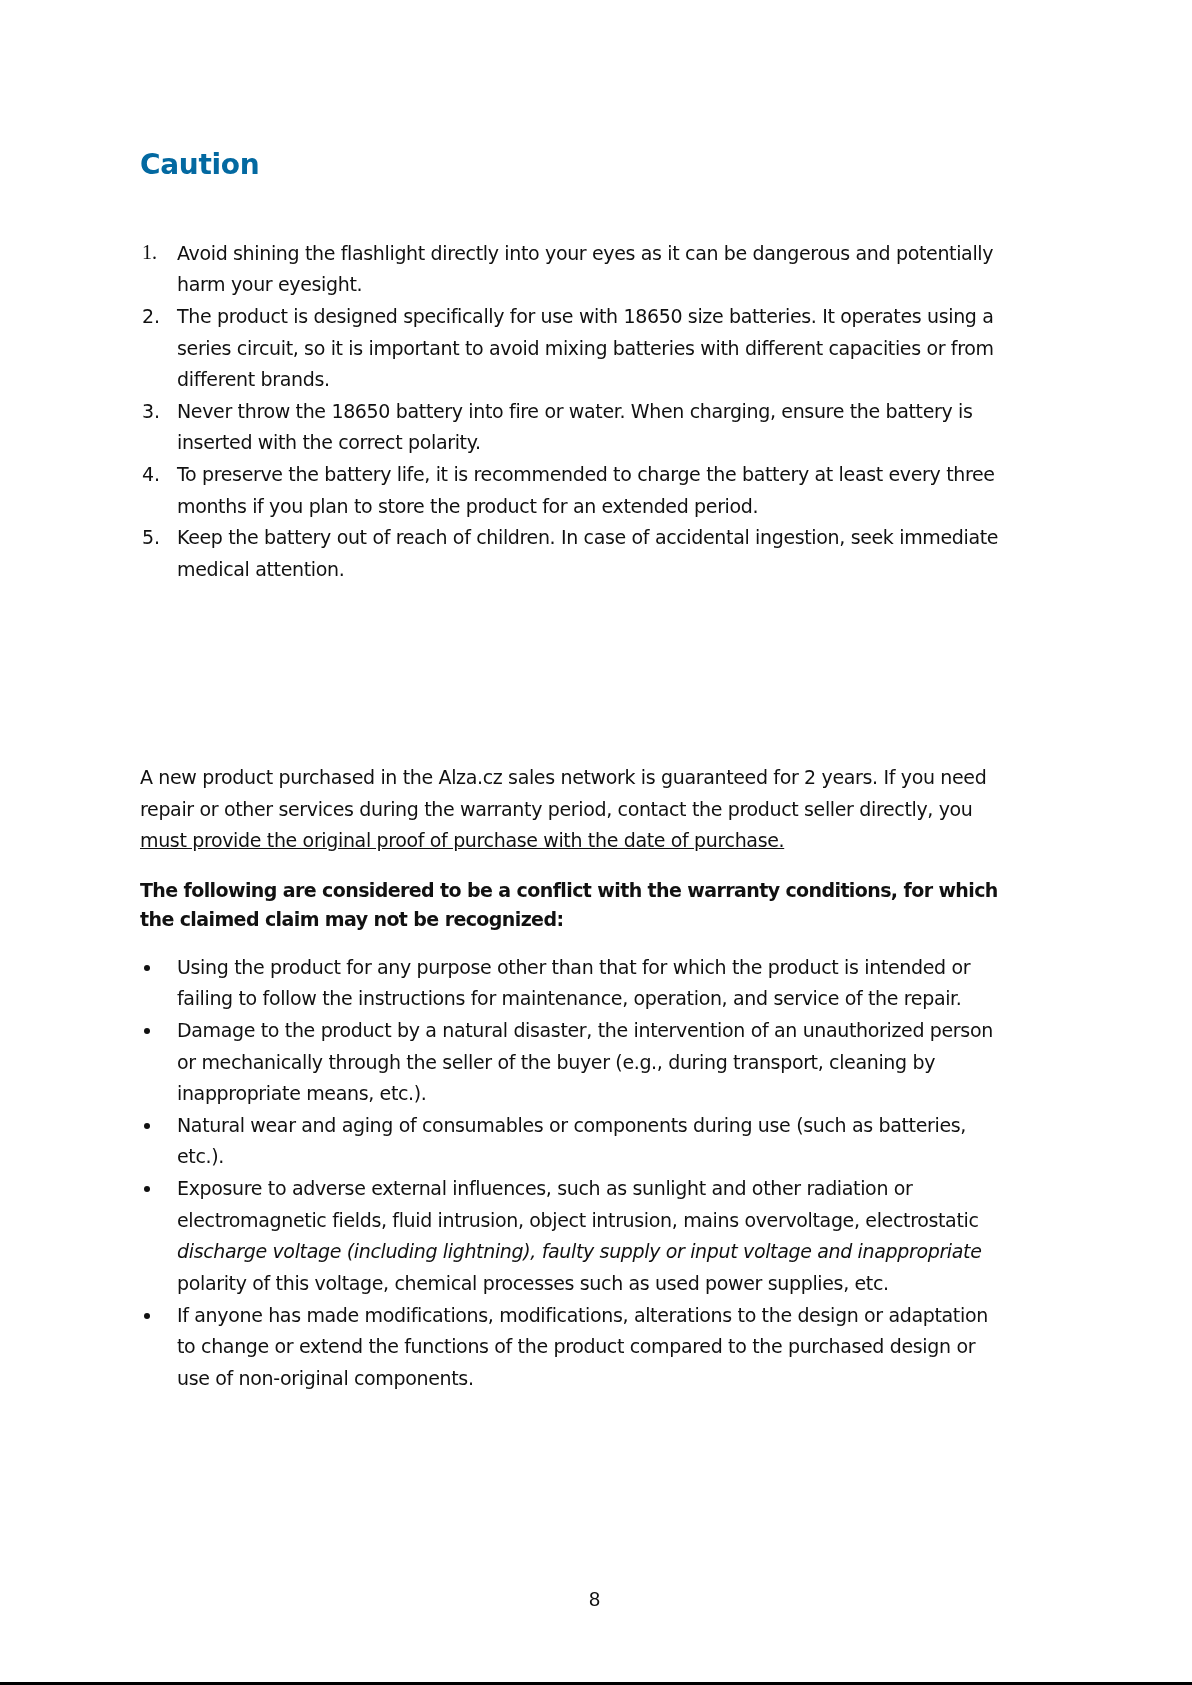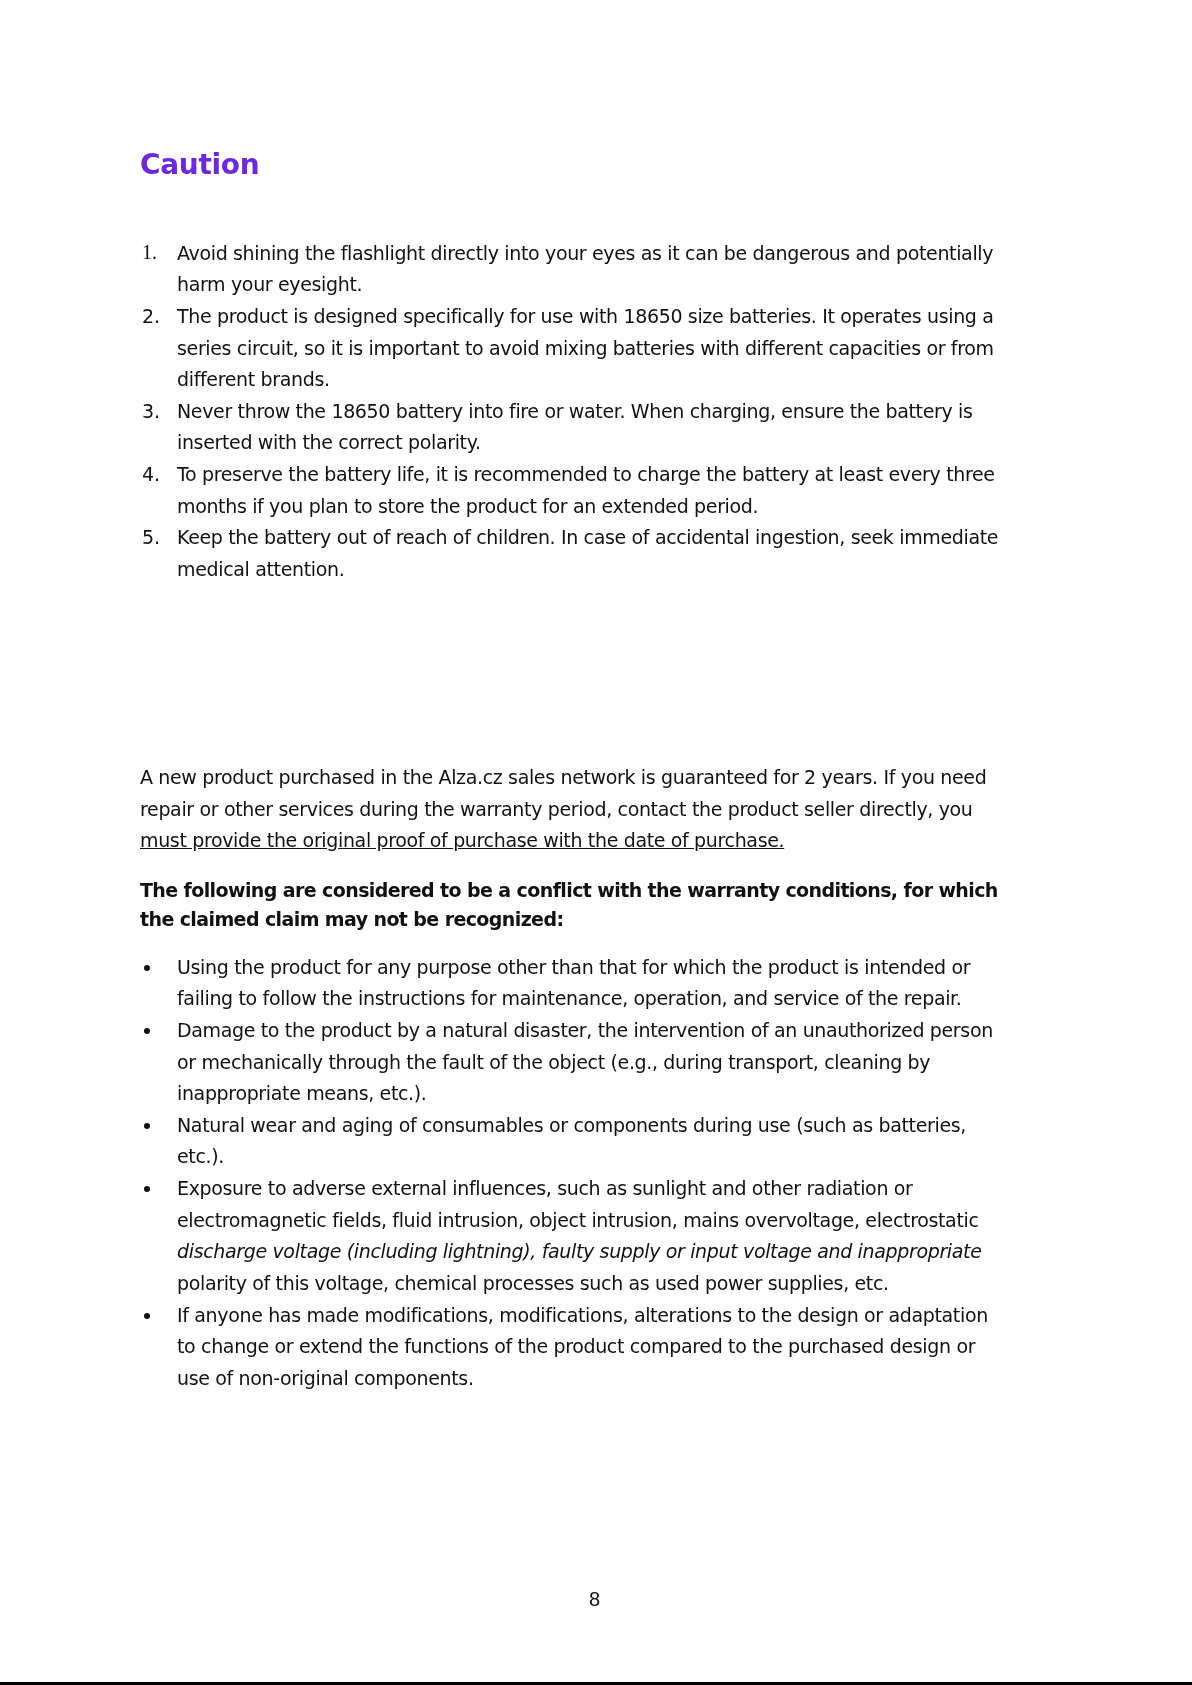--- a/index.html
+++ b/index.html
@@ -1,19 +1,19 @@
 <!DOCTYPE html>
 <html><head>
 <meta charset="utf-8">
 <style>
   html, body { margin: 0; padding: 0; background: #ffffff; }
   body { width: 1192px; height: 1685px; position: relative; overflow: hidden;
          font-family: "DejaVu Sans", sans-serif; color: #111111; }
   .page { position: absolute; left: 0; top: 0; width: 1192px; height: 1685px; }
-  h2 { position: absolute; margin: 0; font-weight: bold; font-size: 28px; letter-spacing: -0.3px; white-space: nowrap; color: #6d28d9; }
+  h2 { position: absolute; margin: 0; font-weight: bold; font-size: 28px; letter-spacing: -0.3px; white-space: nowrap; color: #0369a1; }
   .line { position: absolute; font-size: 19px; line-height: 22px; white-space: nowrap; letter-spacing: -0.35px; }
   .marker { position: absolute; font-size: 19px; line-height: 22px; white-space: nowrap; }
   .num1 { font-family: "Liberation Serif", serif; font-size: 20px; }
   .bold { font-weight: bold; }
   .bullet { position: absolute; width: 6px; height: 6px; border-radius: 50%; background: #111; }
   .pagenum { position: absolute; font-family: "Liberation Sans", sans-serif; font-size: 20px; }
   .bottom-rule { position: absolute; left: 0; top: 1682px; width: 1192px; height: 3px; background: #000; }
 </style>
 </head>
 <body>
@@ -57,21 +57,21 @@
     <span class="line bold" style="left:140px; top:908px; letter-spacing:-0.6px;">the claimed claim may not be recognized:</span>
   </div>
 
   <div>
     <span class="bullet" style="left:144px; top:965px;"></span>
     <span class="line" style="left:177px; top:956px;">Using the product for any purpose other than that for which the product is intended or</span>
     <span class="line" style="left:177px; top:987px;">failing to follow the instructions for maintenance, operation, and service of the repair.</span>
 
     <span class="bullet" style="left:144px; top:1028px;"></span>
     <span class="line" style="left:177px; top:1019px;">Damage to the product by a natural disaster, the intervention of an unauthorized person</span>
-    <span class="line" style="left:177px; top:1051px;">or mechanically through the fault of the object (e.g., during transport, cleaning by</span>
+    <span class="line" style="left:177px; top:1051px;">or mechanically through the seller of the buyer (e.g., during transport, cleaning by</span>
     <span class="line" style="left:177px; top:1082px;">inappropriate means, etc.).</span>
 
     <span class="bullet" style="left:144px; top:1123px;"></span>
     <span class="line" style="left:177px; top:1114px;">Natural wear and aging of consumables or components during use (such as batteries,</span>
     <span class="line" style="left:177px; top:1145px;">etc.).</span>
 
     <span class="bullet" style="left:144px; top:1186px;"></span>
     <span class="line" style="left:177px; top:1177px;">Exposure to adverse external influences, such as sunlight and other radiation or</span>
     <span class="line" style="left:177px; top:1209px;">electromagnetic fields, fluid intrusion, object intrusion, mains overvoltage, electrostatic</span>
     <span class="line" style="left:177px; top:1240px;font-style:italic;">discharge voltage (including lightning), faulty supply or input voltage and inappropriate</span>

